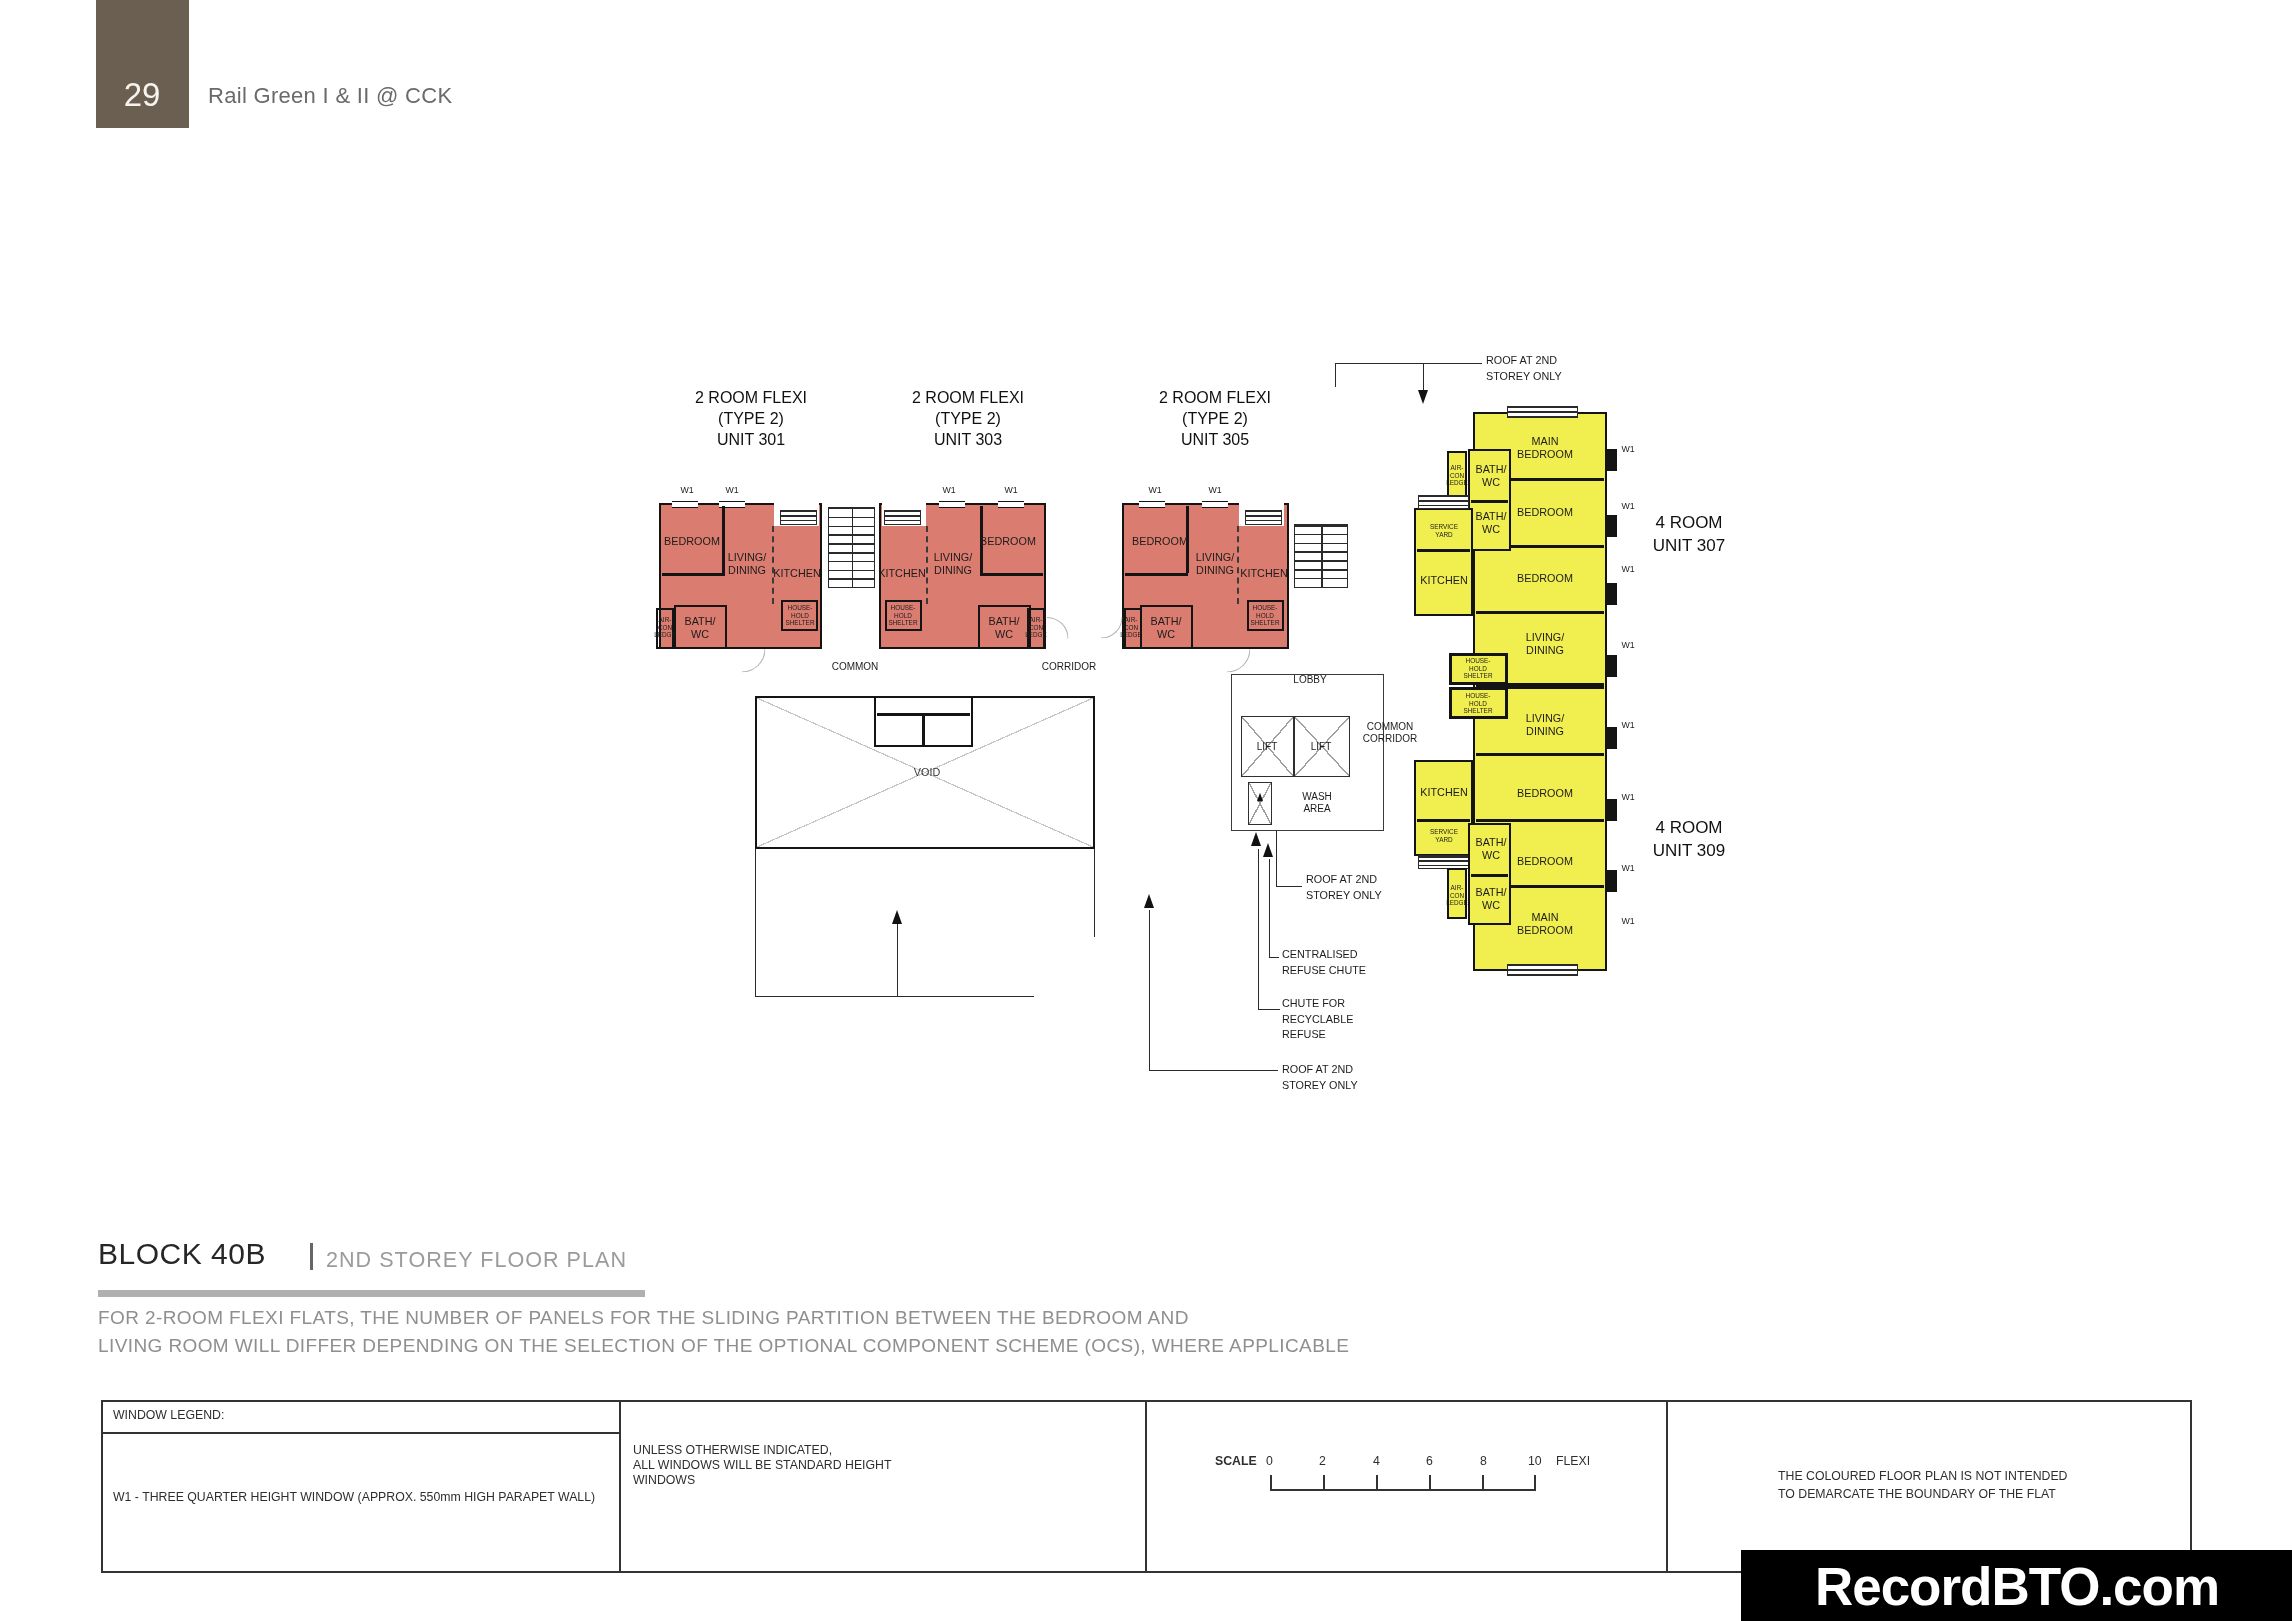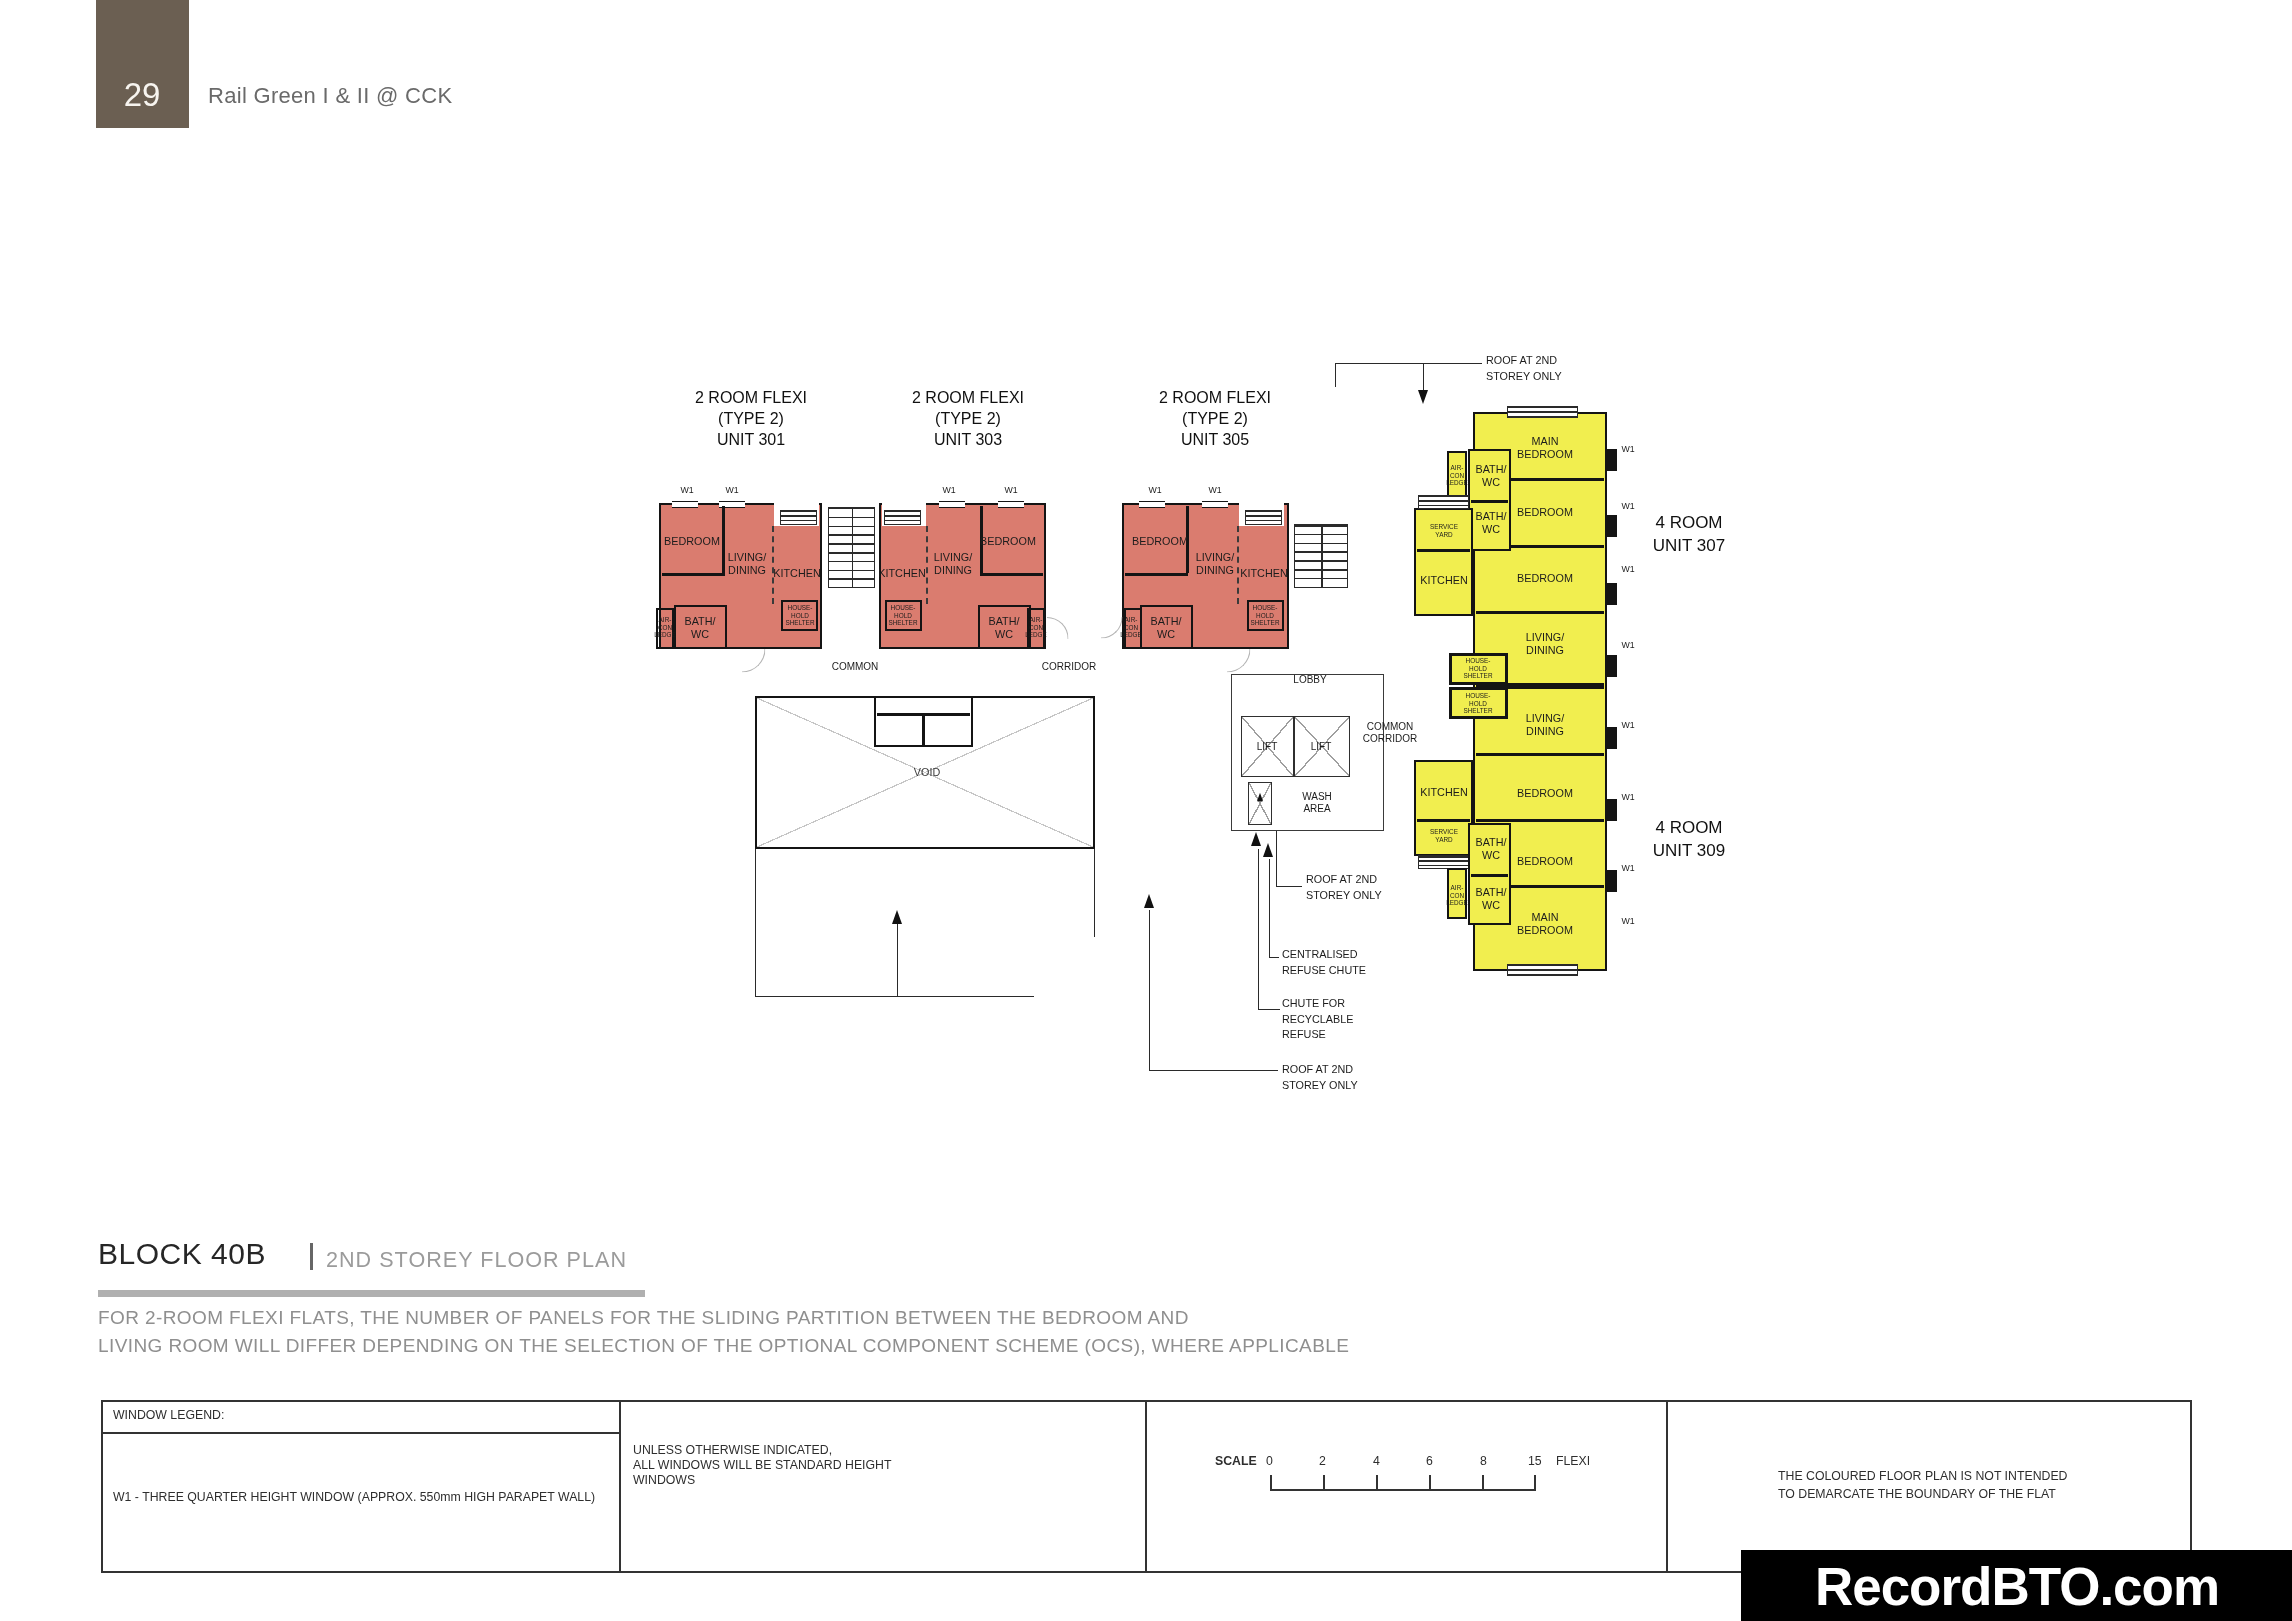--- a/index.html
+++ b/index.html
@@ -326,21 +326,21 @@
   <div class="smalltxt" style="left:633px;top:1443px;">UNLESS OTHERWISE INDICATED,
 ALL WINDOWS WILL BE STANDARD HEIGHT
 WINDOWS</div>
 
   <div class="smalltxt" style="left:1215px;top:1454px;font-weight:bold;">SCALE</div>
   <div class="smalltxt" style="left:1266px;top:1454px;">0</div>
   <div class="smalltxt" style="left:1319px;top:1454px;">2</div>
   <div class="smalltxt" style="left:1373px;top:1454px;">4</div>
   <div class="smalltxt" style="left:1426px;top:1454px;">6</div>
   <div class="smalltxt" style="left:1480px;top:1454px;">8</div>
-  <div class="smalltxt" style="left:1528px;top:1454px;">15</div>
+  <div class="smalltxt" style="left:1528px;top:1454px;">10</div>
   <div class="smalltxt" style="left:1556px;top:1454px;">FLEXI</div>
   <div class="tline" style="left:1270px;top:1489px;width:266px;height:2px;"></div>
   <div class="tline" style="left:1270px;top:1475px;width:2px;height:15.7px;"></div>
   <div class="tline" style="left:1323px;top:1475px;width:2px;height:15.7px;"></div>
   <div class="tline" style="left:1376px;top:1475px;width:2px;height:15.7px;"></div>
   <div class="tline" style="left:1429px;top:1475px;width:2px;height:15.7px;"></div>
   <div class="tline" style="left:1482px;top:1475px;width:2px;height:15.7px;"></div>
   <div class="tline" style="left:1534px;top:1475px;width:2px;height:15.7px;"></div>
   <div class="smalltxt" style="left:1778px;top:1468px;line-height:17.6px;">THE COLOURED FLOOR PLAN IS NOT INTENDED
 TO DEMARCATE THE BOUNDARY OF THE FLAT</div>

